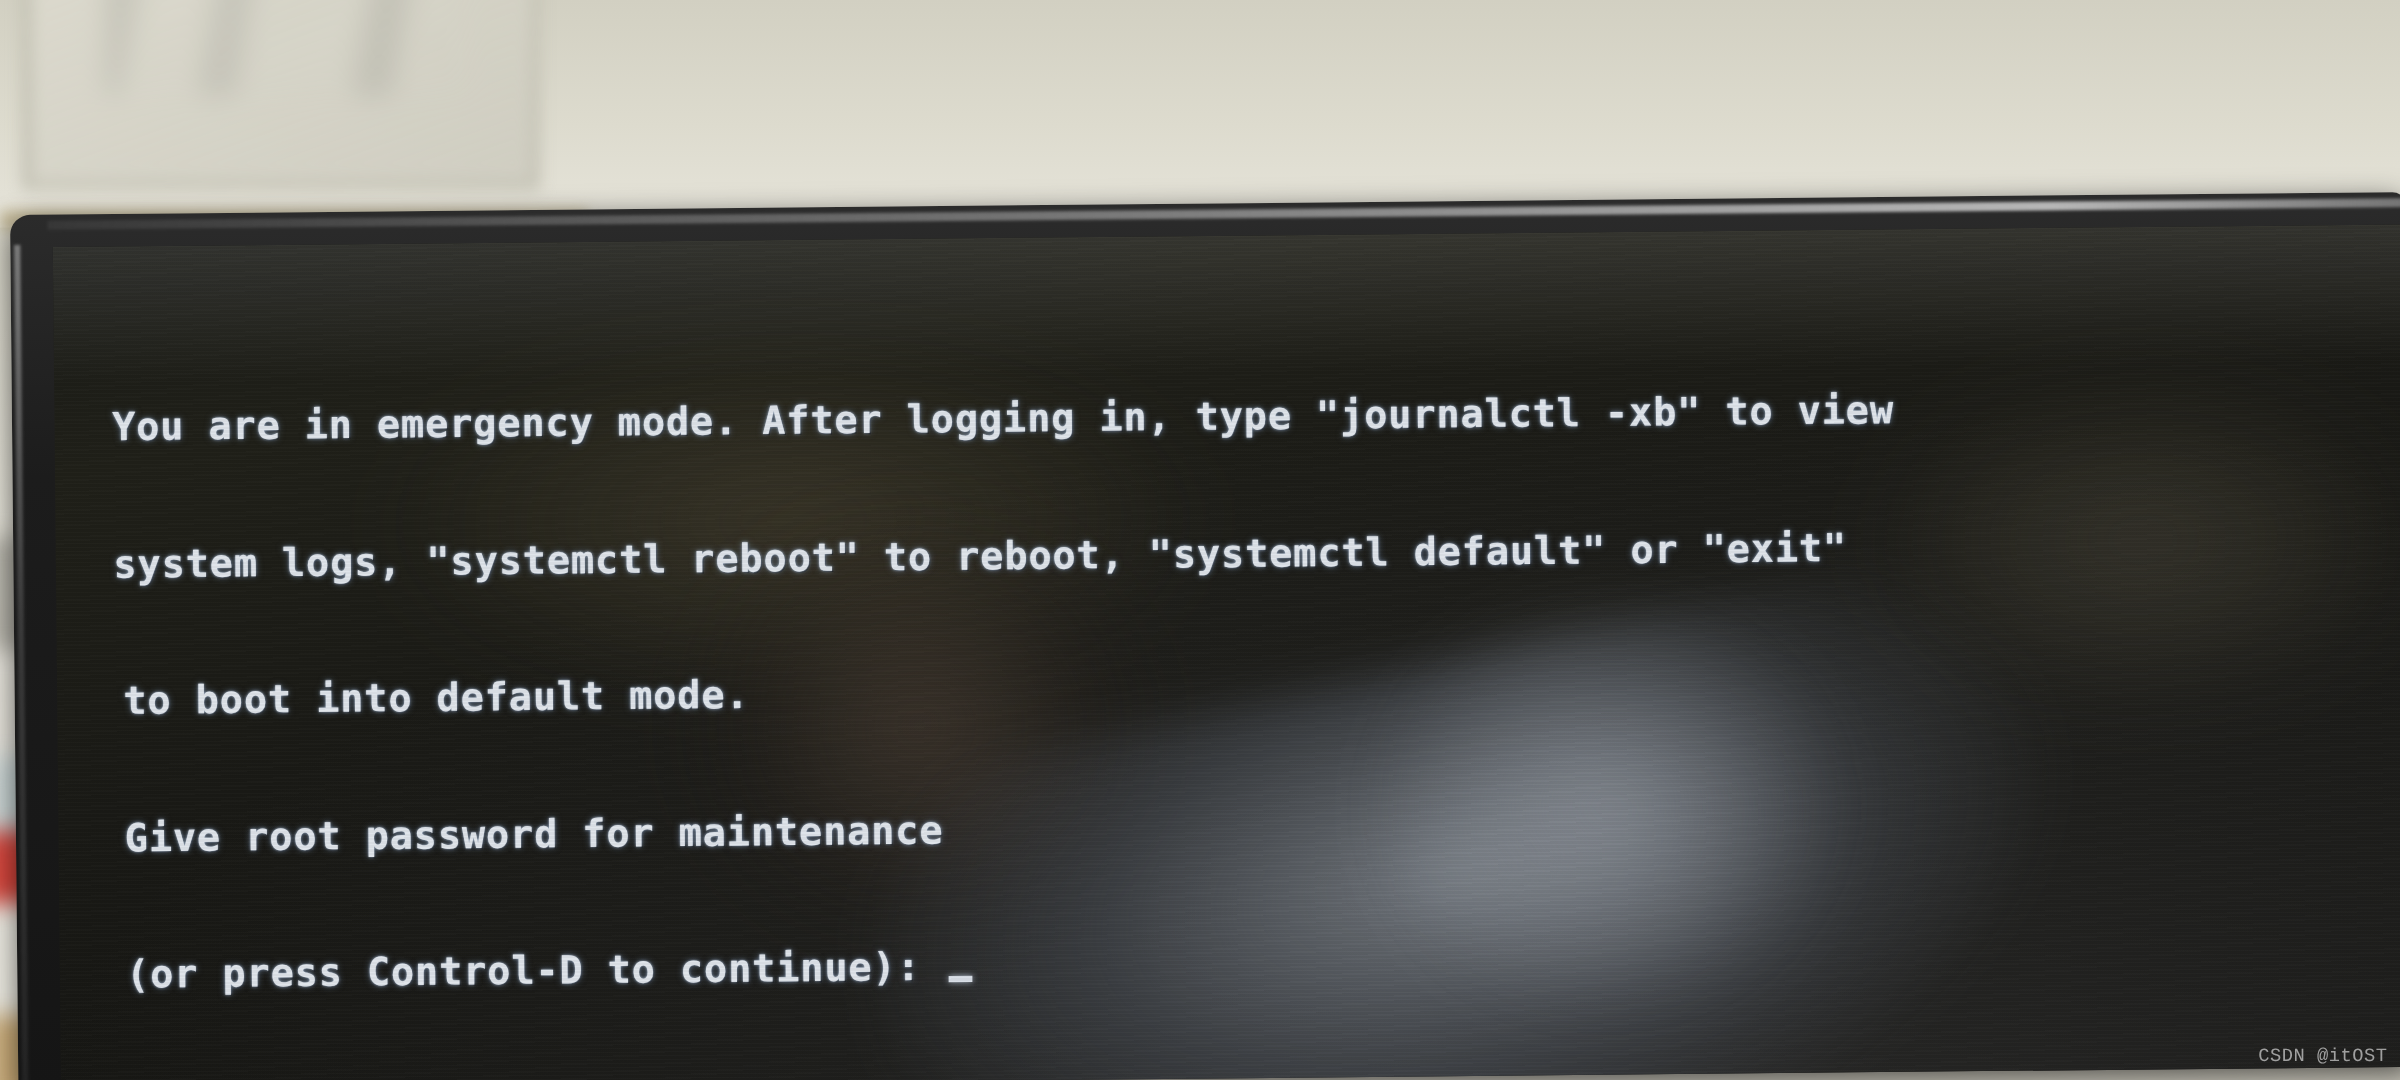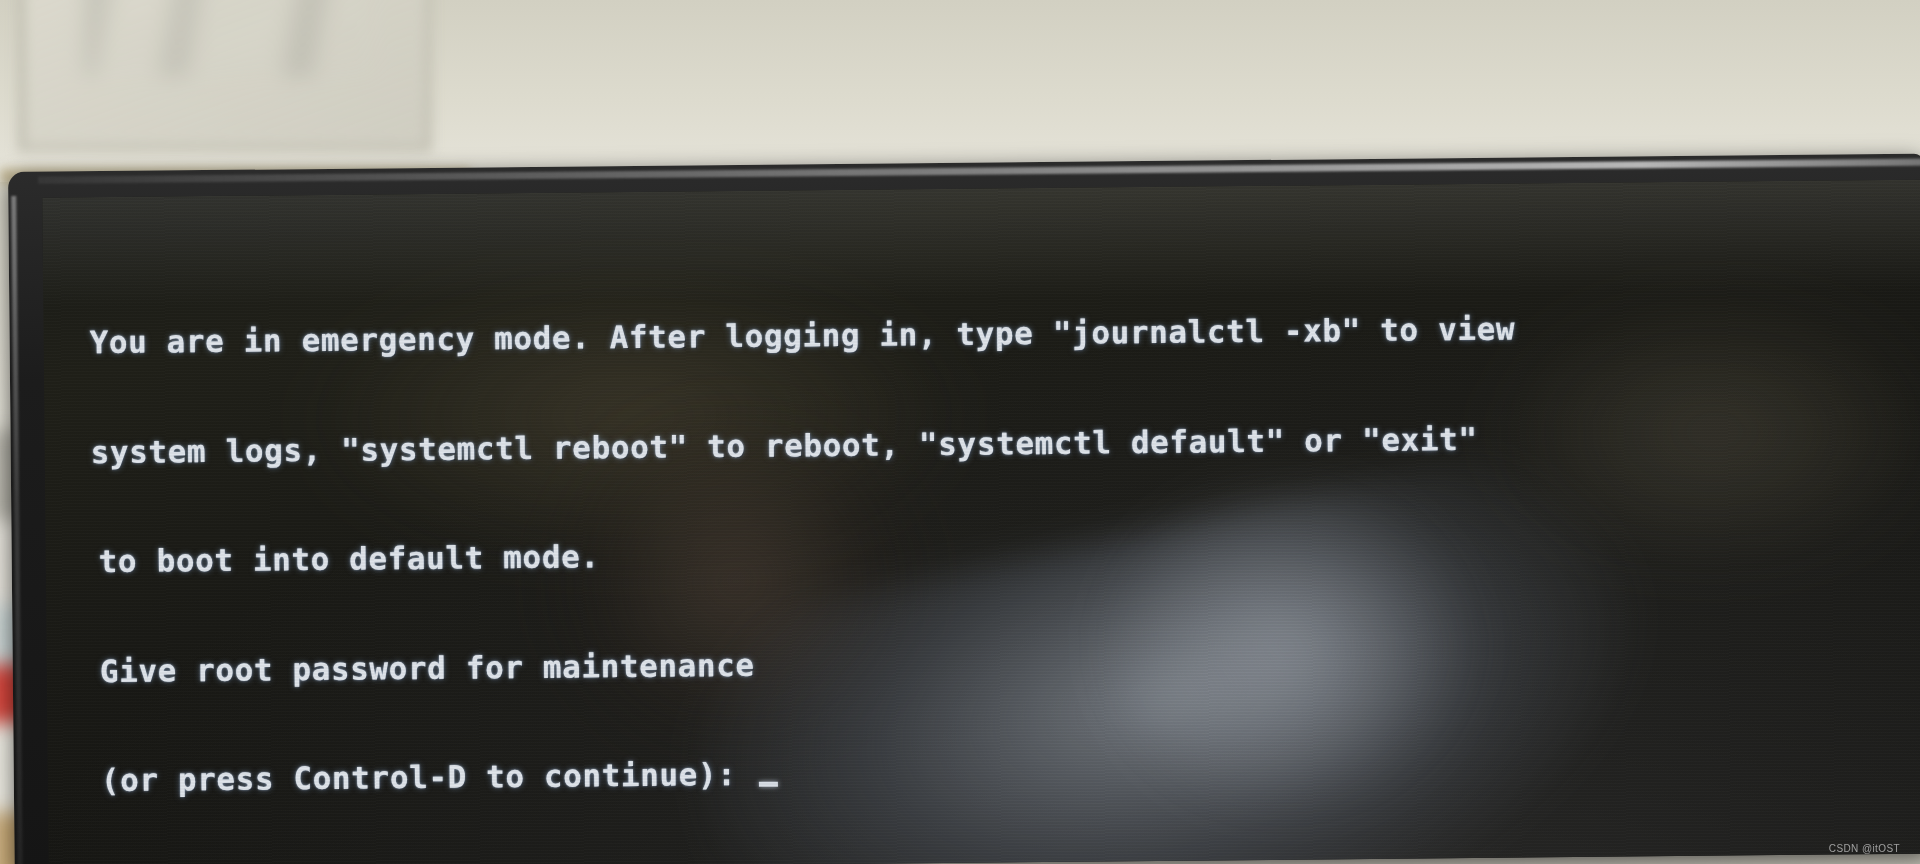--- a/index.html
+++ b/index.html
@@ -191,24 +191,24 @@
   
   .screen-grain {
     position: absolute; inset: 0;
     background: repeating-linear-gradient(180deg, rgba(255,255,255,.012) 0 1px, rgba(0,0,0,.035) 1px 3px);
     pointer-events: none;
   }
 
   
   .watermark {
     position: absolute;
-    right: 20px;
+    right: 10px;
     bottom: 10px;
-    font-family: Liberation Sans, sans-serif;
-    font-size: 10px;
+    font-family: Liberation Mono, monospace;
+    font-size: 15px;
     color: rgba(196,196,196,.78);
     letter-spacing: .4px;
     pointer-events: none;
   }
 </style>
 </head>
 <body>
 
 <div class="photo">
 

